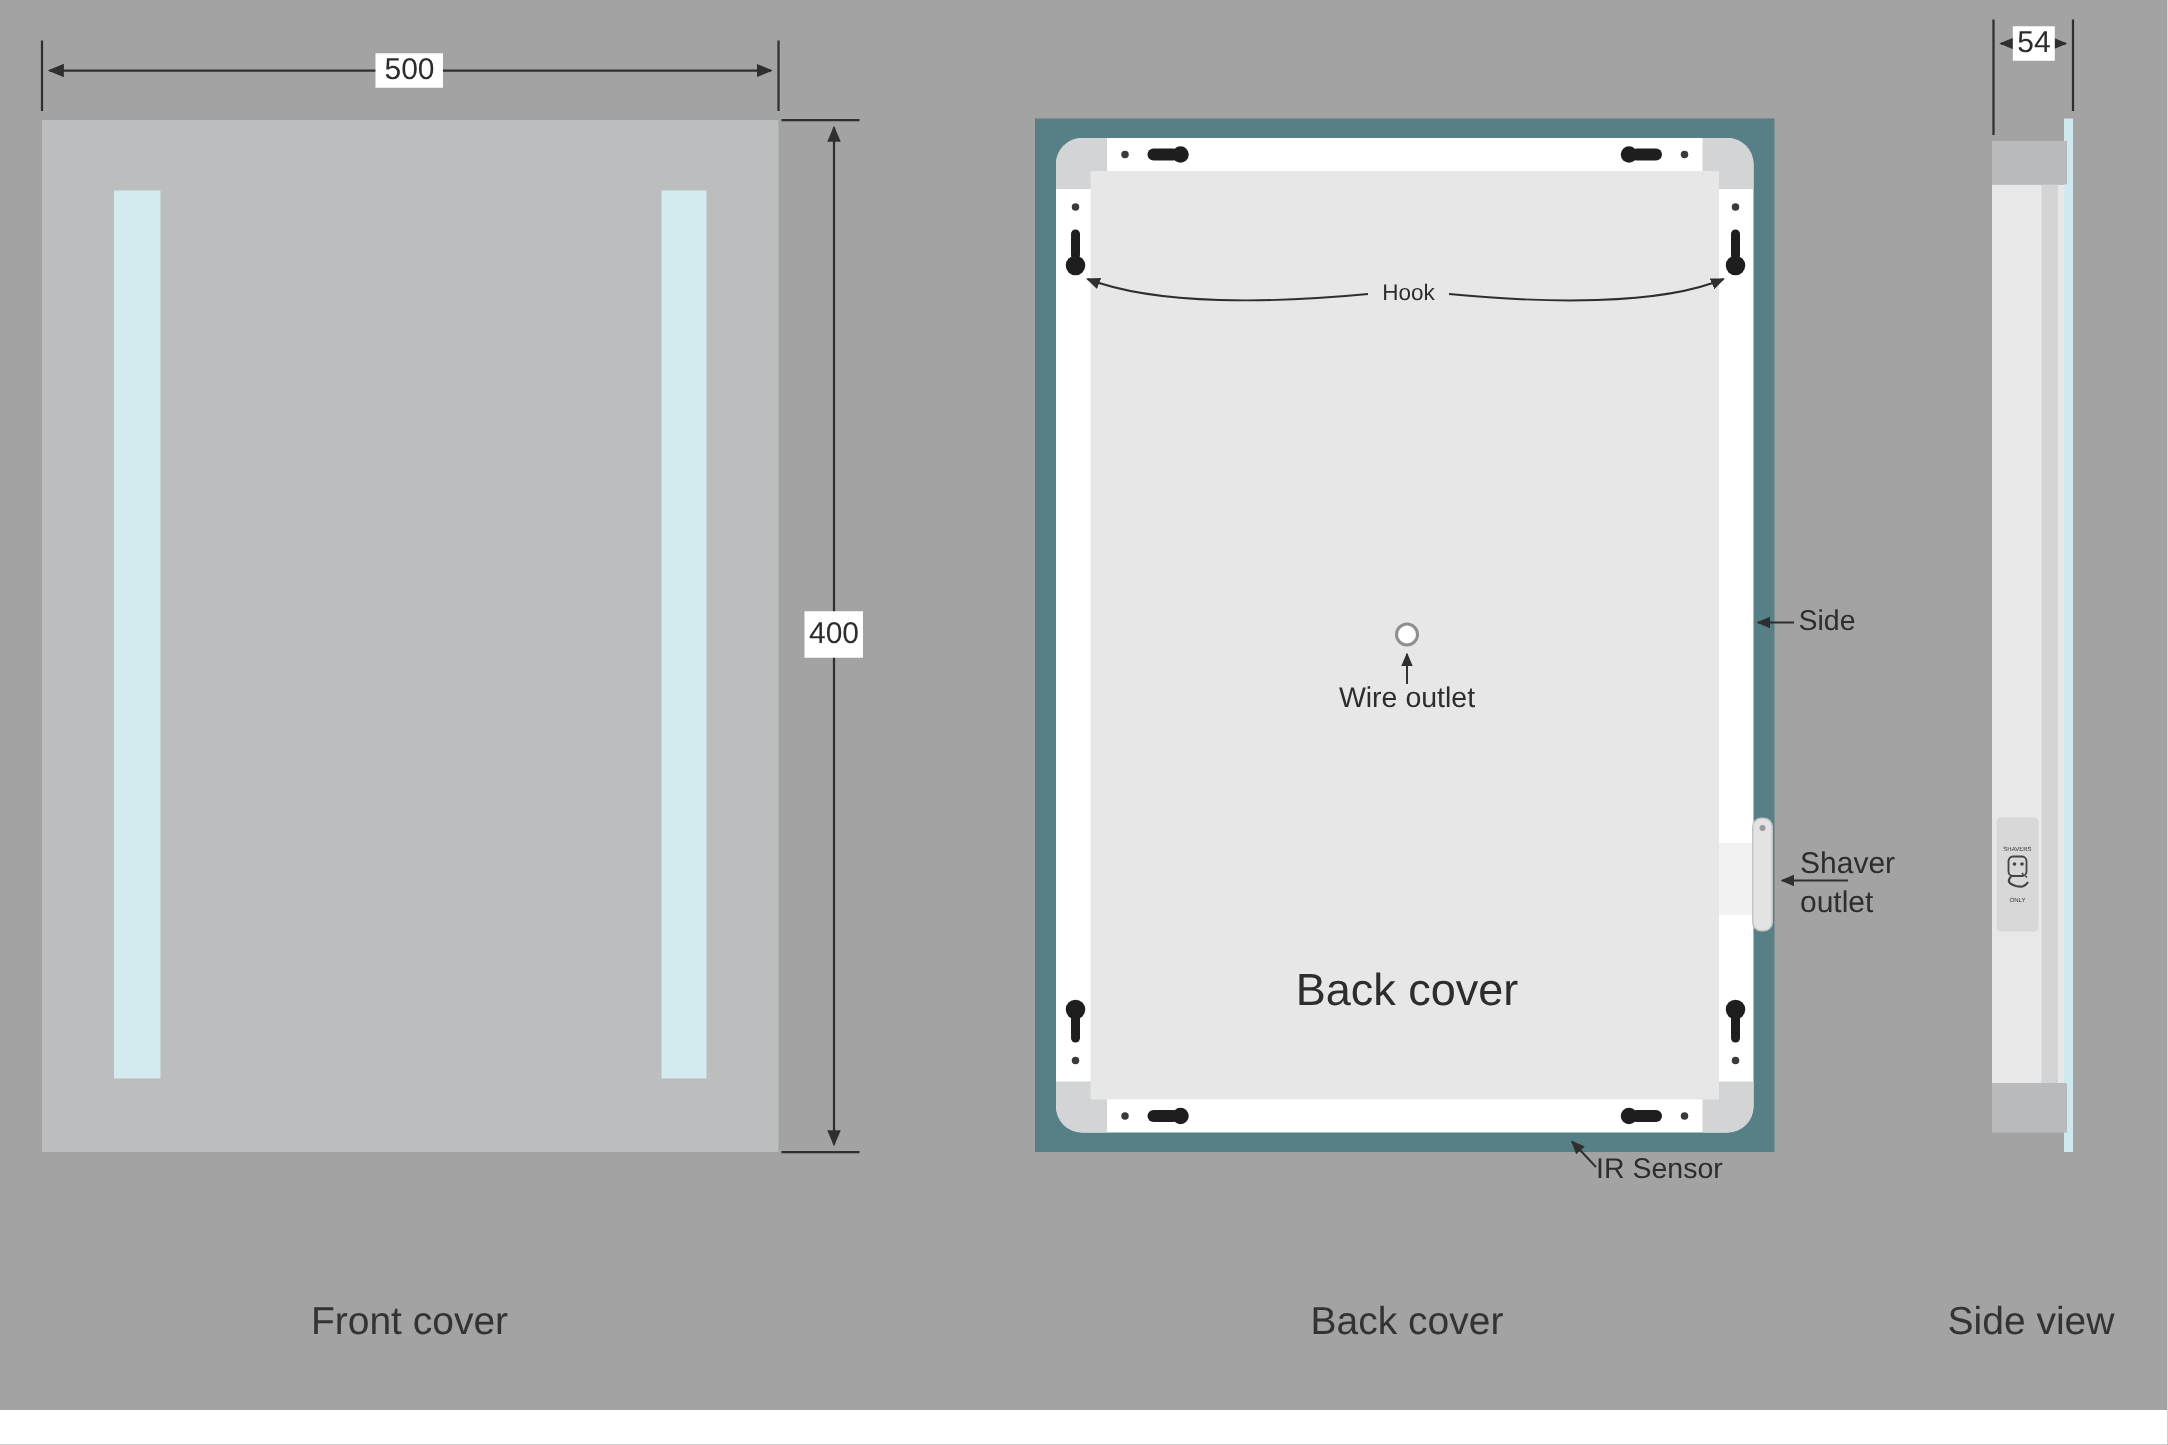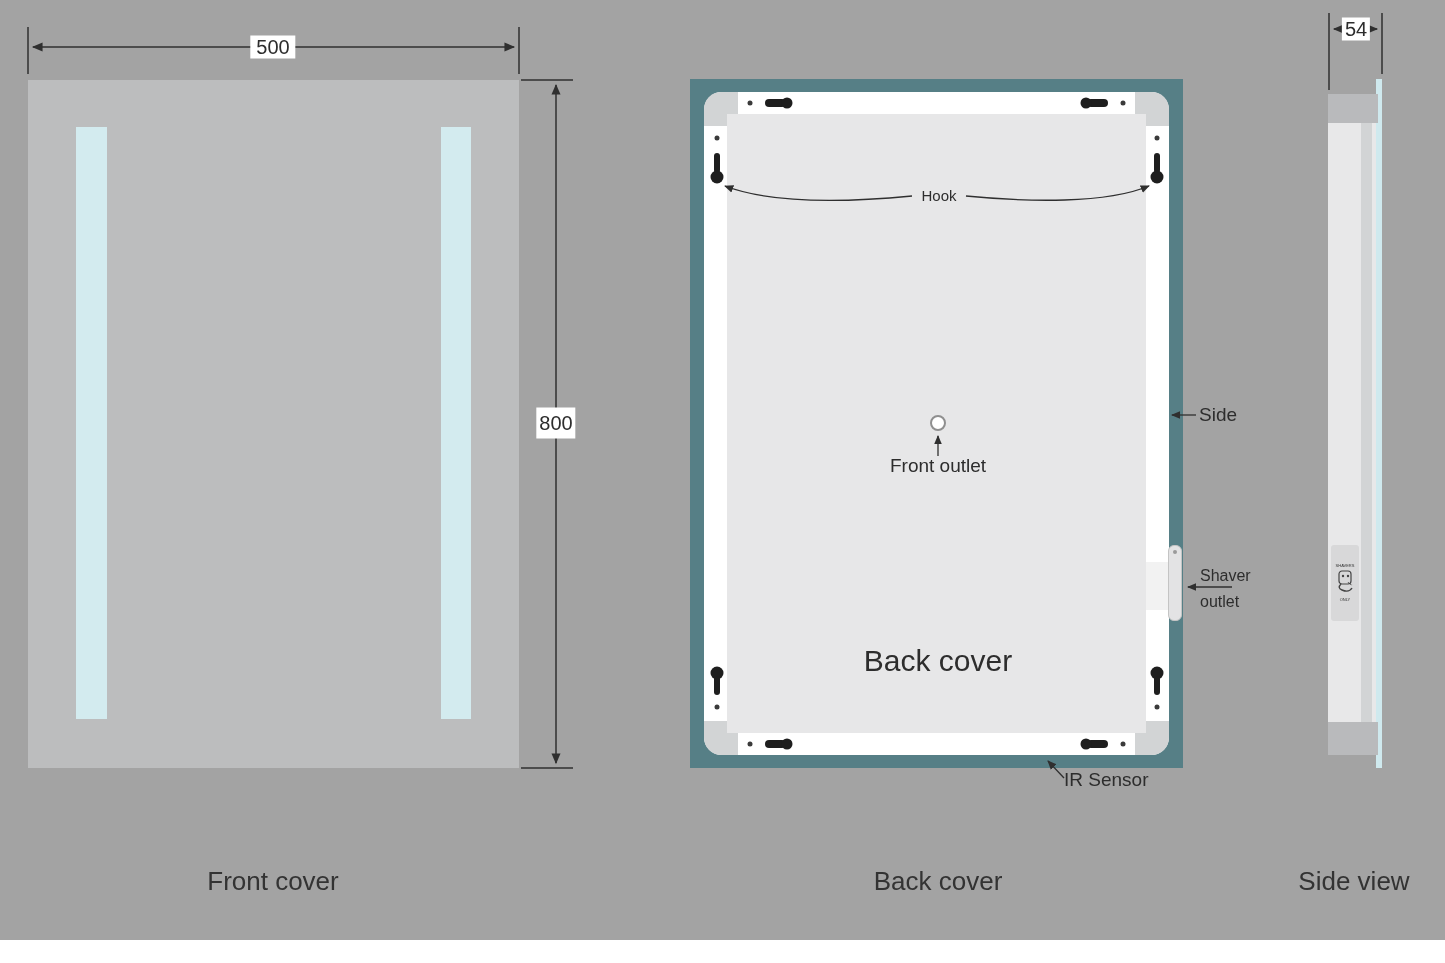--- a/index.html
+++ b/index.html
@@ -36,21 +36,21 @@
   
   .lbl{font-size:19px;line-height:22px;white-space:nowrap;}
   .center{transform:translate(-50%,-50%);}
   .vcenter{transform:translateY(-50%);}
   .dim{font-size:20px;background:#ffffff;padding:0 6px;transform:translate(-50%,-50%);white-space:nowrap;}
   .caption{font-size:26px;color:#333;transform:translate(-50%,-50%);white-space:nowrap;}
   .hookLbl{left:939px;top:196px;background:#e7e7e8;padding:0 2px;}
   .backCoverLbl{left:938px;top:661px;font-size:30px;}
   .wireLbl{left:938px;top:466px;}
   .frameLbl{left:1199px;top:415px;}
-  .shaverLbl{left:1200px;top:563px;line-height:26px;font-size:16px;}
+  .shaverLbl{left:1200px;top:563px;line-height:26px;font-size:20px;}
   .irLbl{left:1064px;top:780px;}
   svg .ln{stroke:#2f2f2f;stroke-width:1.5;fill:none;}
   svg .thin{stroke:#2f2f2f;stroke-width:1.3;fill:none;}
   svg .blk{stroke:#1e1e1e;stroke-linecap:round;}
 </style>
 </head>
 <body>
 
 <div id="canvas">
 
@@ -169,25 +169,25 @@
     <line class="thin" x1="938" y1="456" x2="938" y2="436" marker-end="url(#arrow)"></line>
 
     <line class="thin" x1="1196" y1="415" x2="1172" y2="415" marker-end="url(#arrow)"></line>
 
     <line class="thin" x1="1232" y1="587" x2="1188" y2="587" marker-end="url(#arrow)"></line>
 
     <line class="thin" x1="1064" y1="778" x2="1048" y2="761" marker-end="url(#arrow)"></line>
   </svg>
 
   <div class="abs dim" style="left:273px;top:47px;">500</div>
-  <div class="abs dim" style="left:556px;top:423px;padding:4px 3px;">800</div>
+  <div class="abs dim" style="left:556px;top:423px;padding:4px 3px;">400</div>
   <div class="abs dim" style="left:1356px;top:29px;padding:0 3px;">54</div>
 
   <div class="abs lbl center hookLbl" style="font-size:15px;">Hook</div>
-  <div class="abs lbl center wireLbl">Front outlet</div>
+  <div class="abs lbl center wireLbl">Wire outlet</div>
   <div class="abs lbl vcenter frameLbl">Side</div>
   <div class="abs shaverLbl">
     <div>Shaver</div>
     <div>outlet</div>
   </div>
   <div class="abs lbl center backCoverLbl">Back cover</div>
   <div class="abs lbl vcenter irLbl">IR Sensor</div>
 
   <div class="abs caption" style="left:273px;top:881px;">Front cover</div>
   <div class="abs caption" style="left:938px;top:881px;">Back cover</div>

